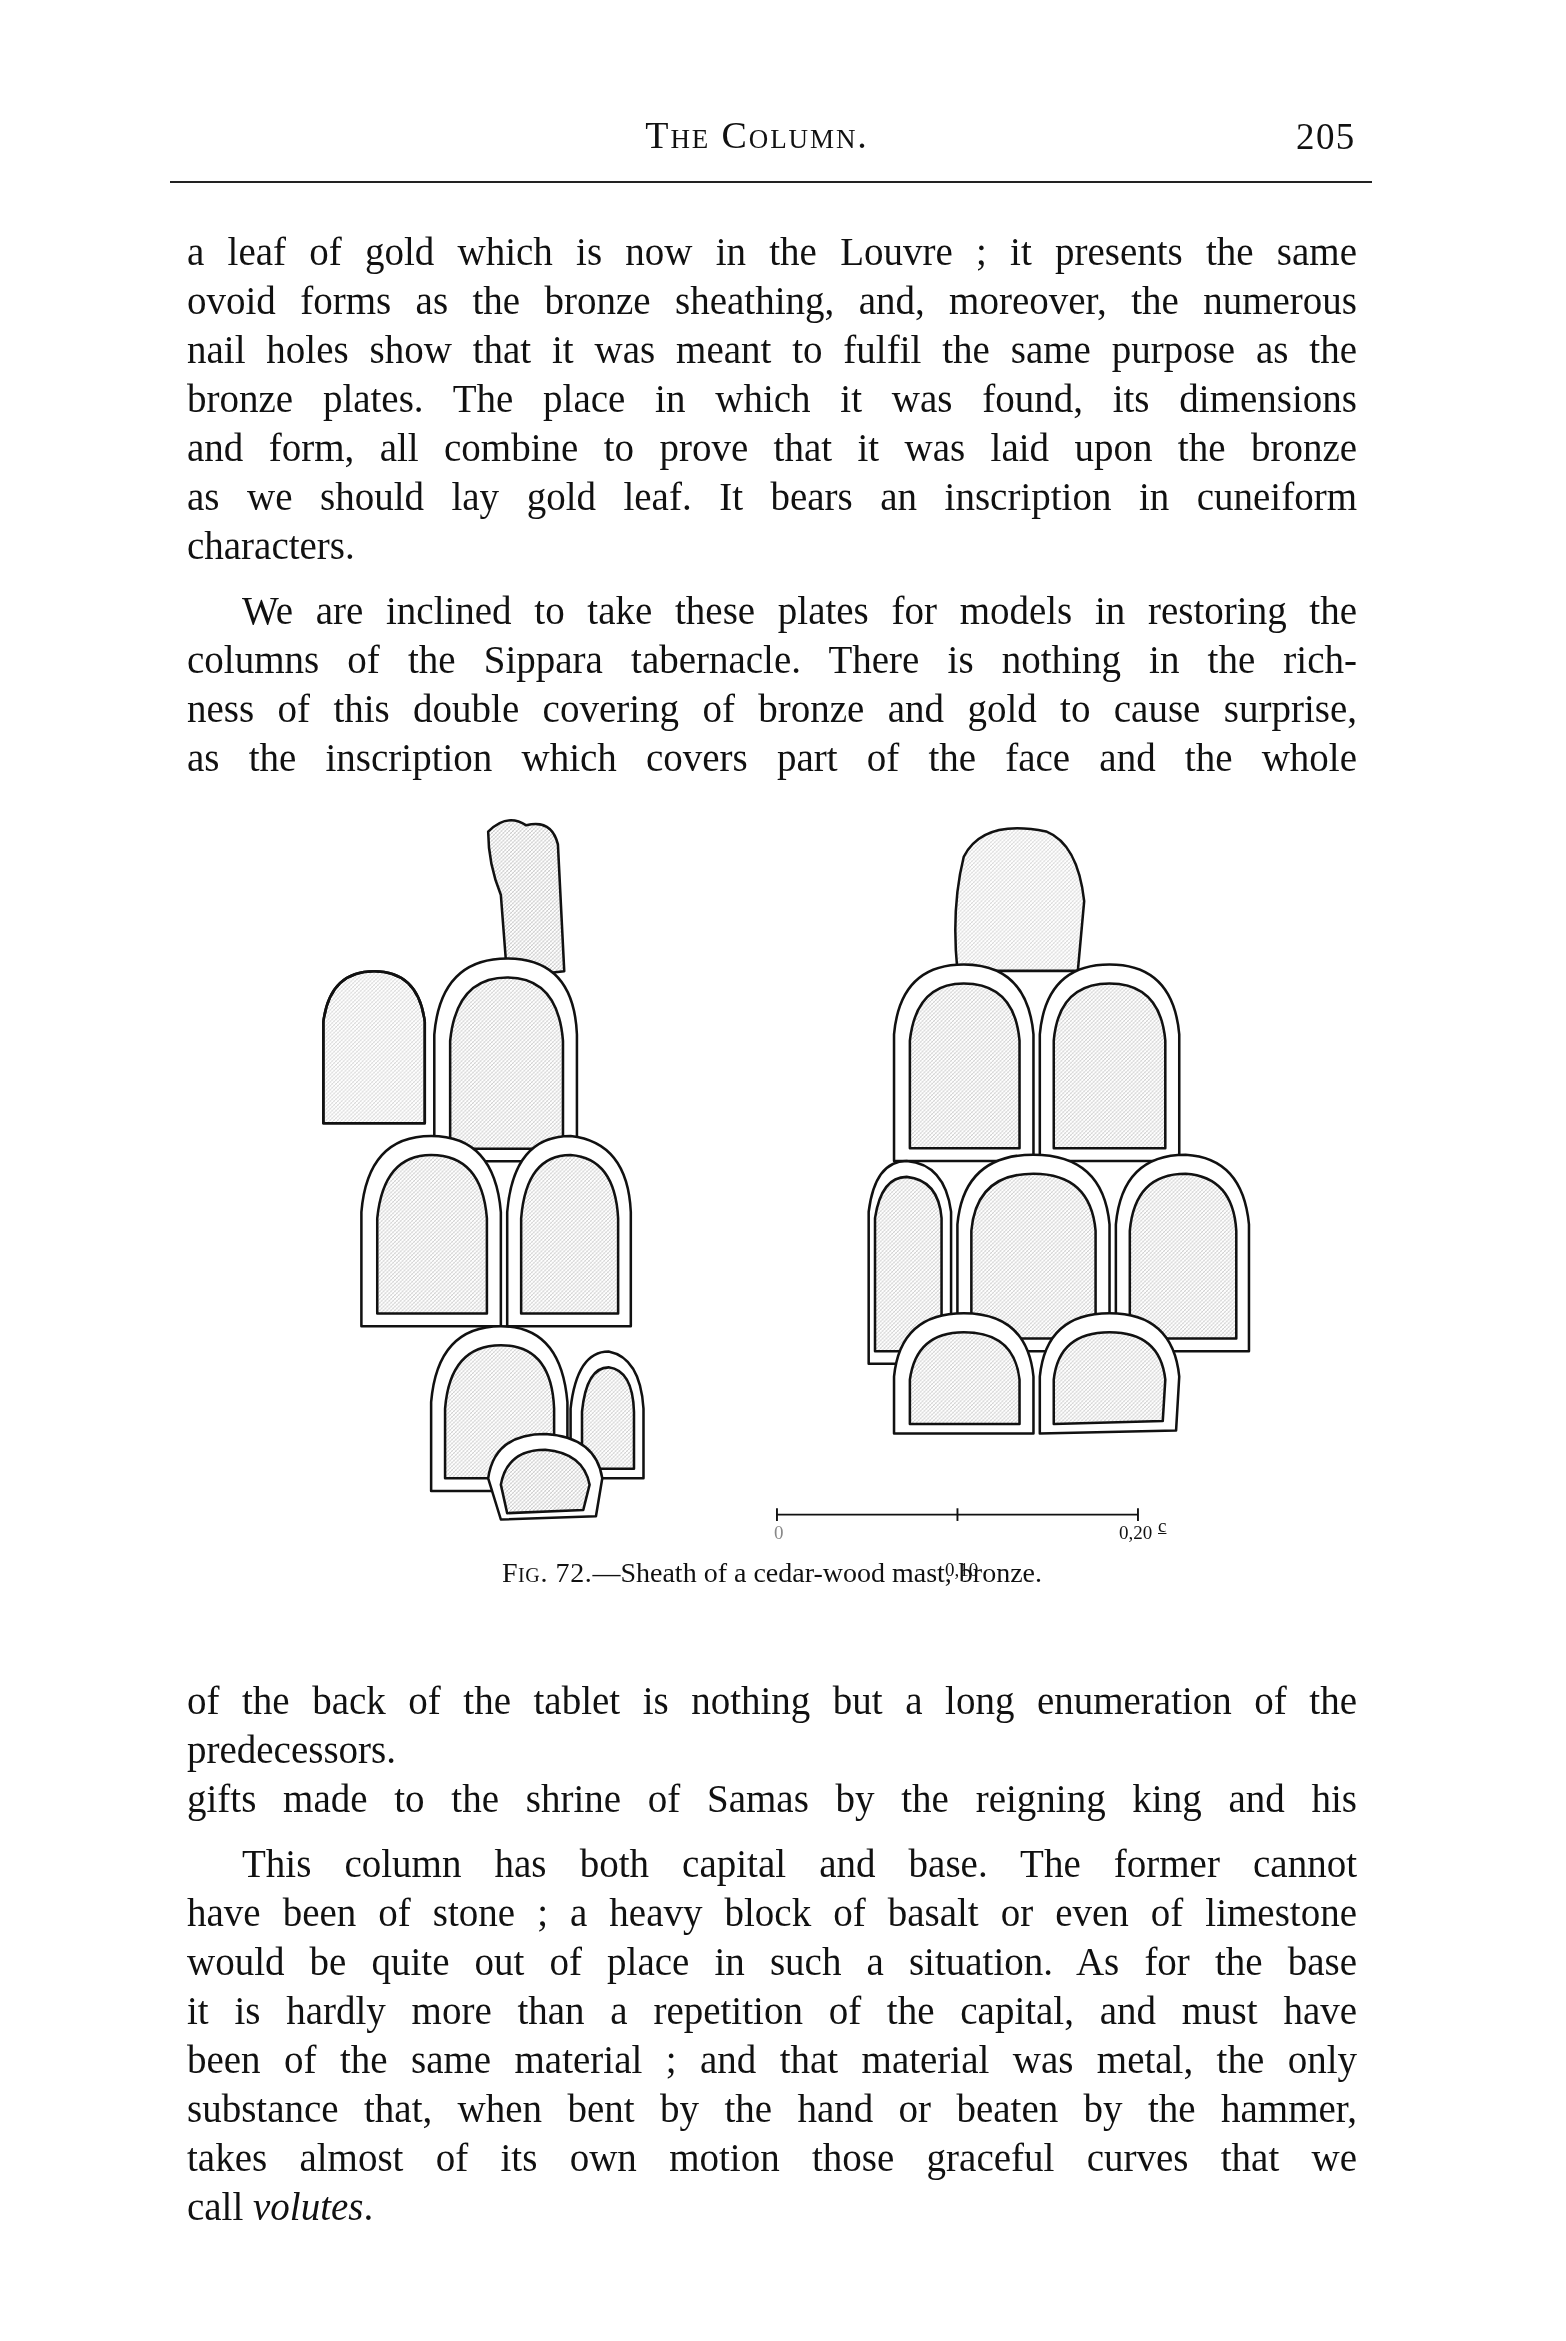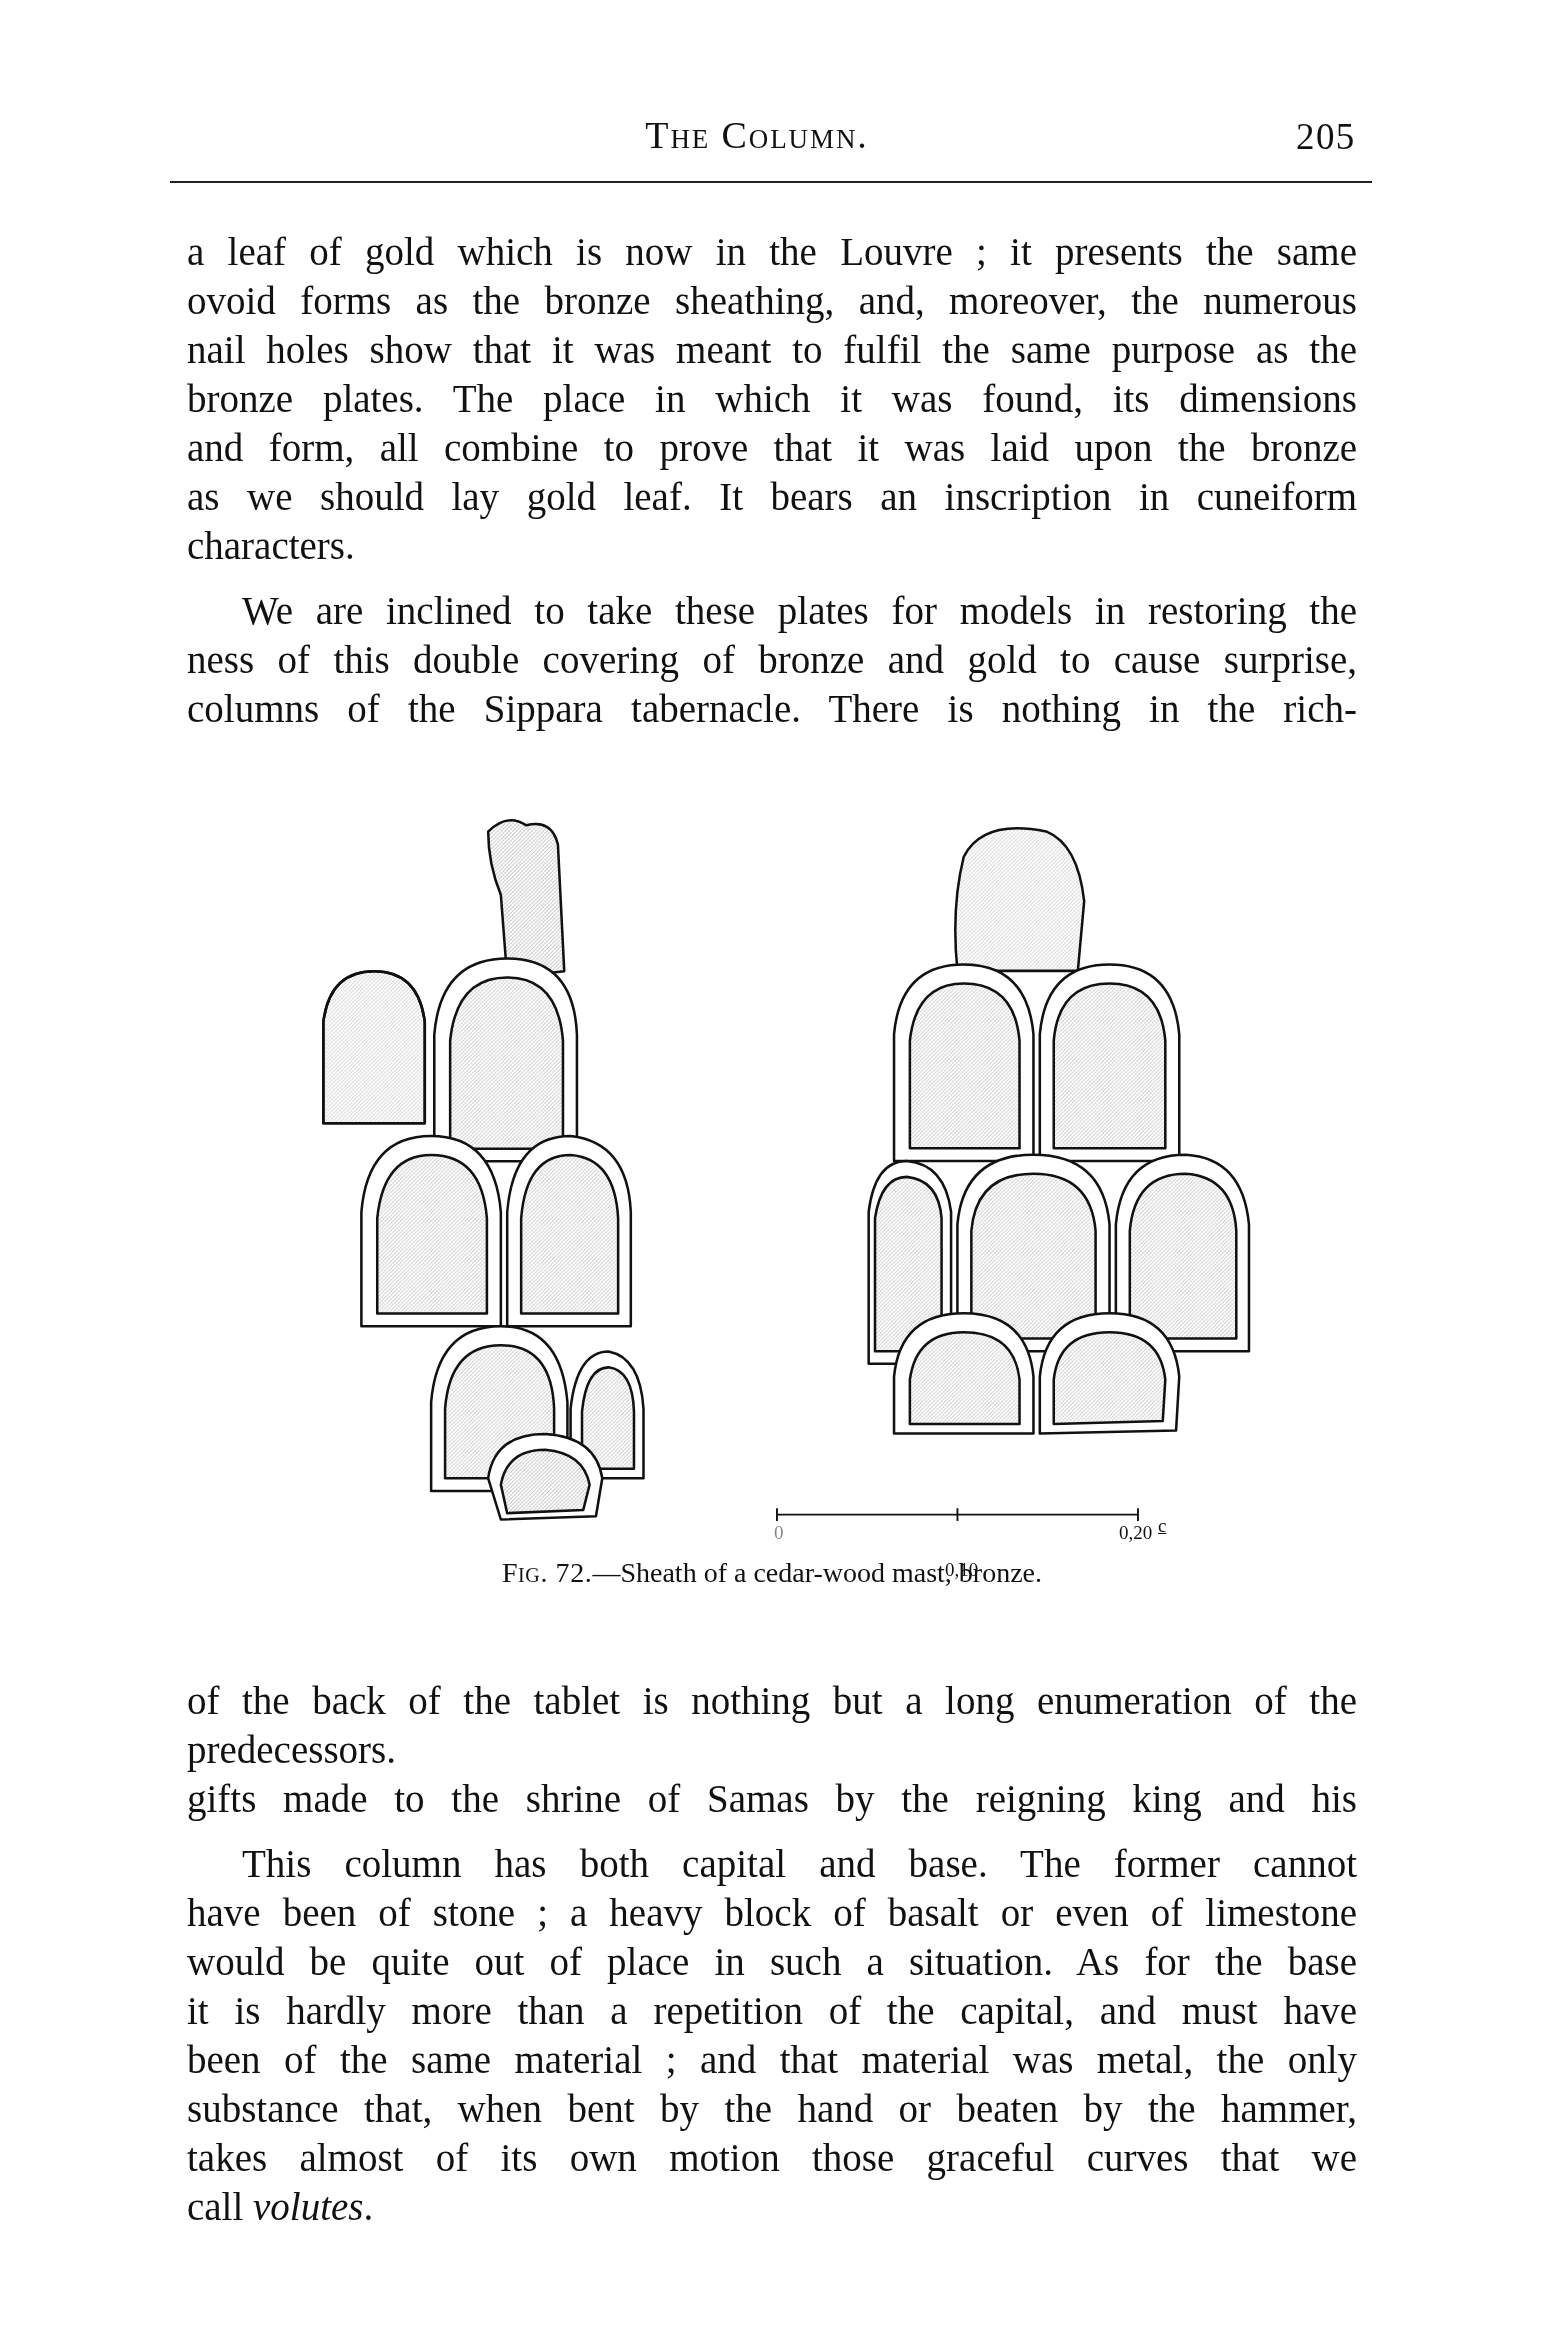--- a/index.html
+++ b/index.html
@@ -37,22 +37,23 @@
     <span class="line">a leaf of gold which is now in the Louvre ; it presents the same</span>
     <span class="line">ovoid forms as the bronze sheathing, and, moreover, the numerous</span>
     <span class="line">nail holes show that it was meant to fulfil the same purpose as the</span>
     <span class="line">bronze plates. The place in which it was found, its dimensions</span>
     <span class="line">and form, all combine to prove that it was laid upon the bronze</span>
     <span class="line">as we should lay gold leaf. It bears an inscription in cuneiform</span>
     <span class="line last">characters.</span>
   </p>
   <p>
     <span class="line" style="padding-left:55px;">We are inclined to take these plates for models in restoring the</span>
+    <span class="line">columns of the Sippara tabernacle. There is nothing in the rich-</span>
     <span class="line">ness of this double covering of bronze and gold to cause surprise,</span>
-    <span class="line">columns of the Sippara tabernacle. There is nothing in the rich-</span>
+    <span class="line">as the inscription which covers part of the face and the whole</span>
   </p>
 </div>
 
 <div class="figure">
 
   <svg style="left:0;top:0;" width="355" height="717" viewBox="0 0 560 1130">
     <defs>
       <pattern id="hatchL" width="6" height="6" patternUnits="userSpaceOnUse">
         <path d="M0 6 L6 0" stroke="#333" stroke-width="1.2"></path>
         <path d="M0 0 L6 6" stroke="#555" stroke-width="0.6"></path>

